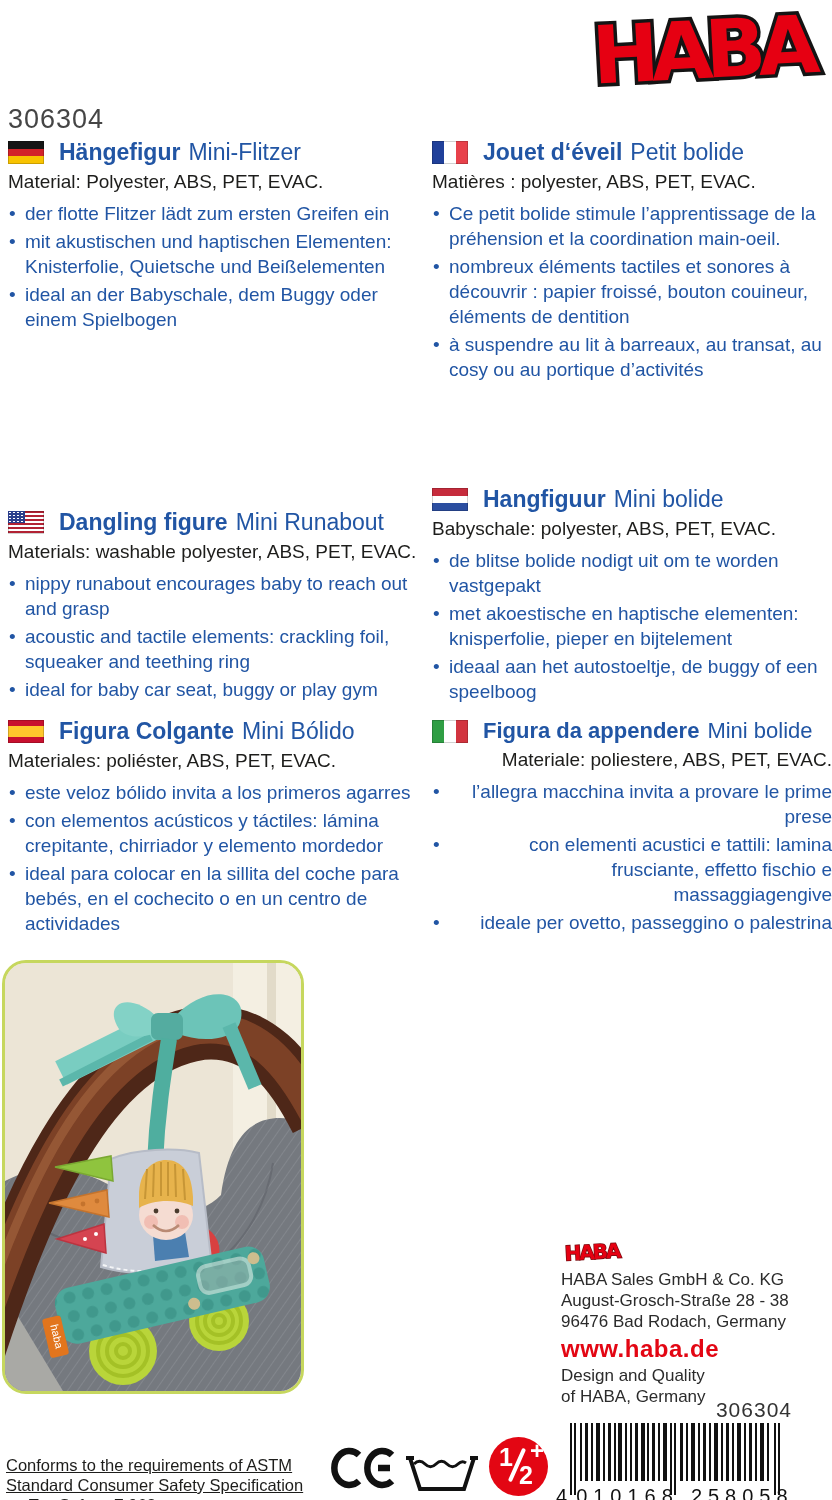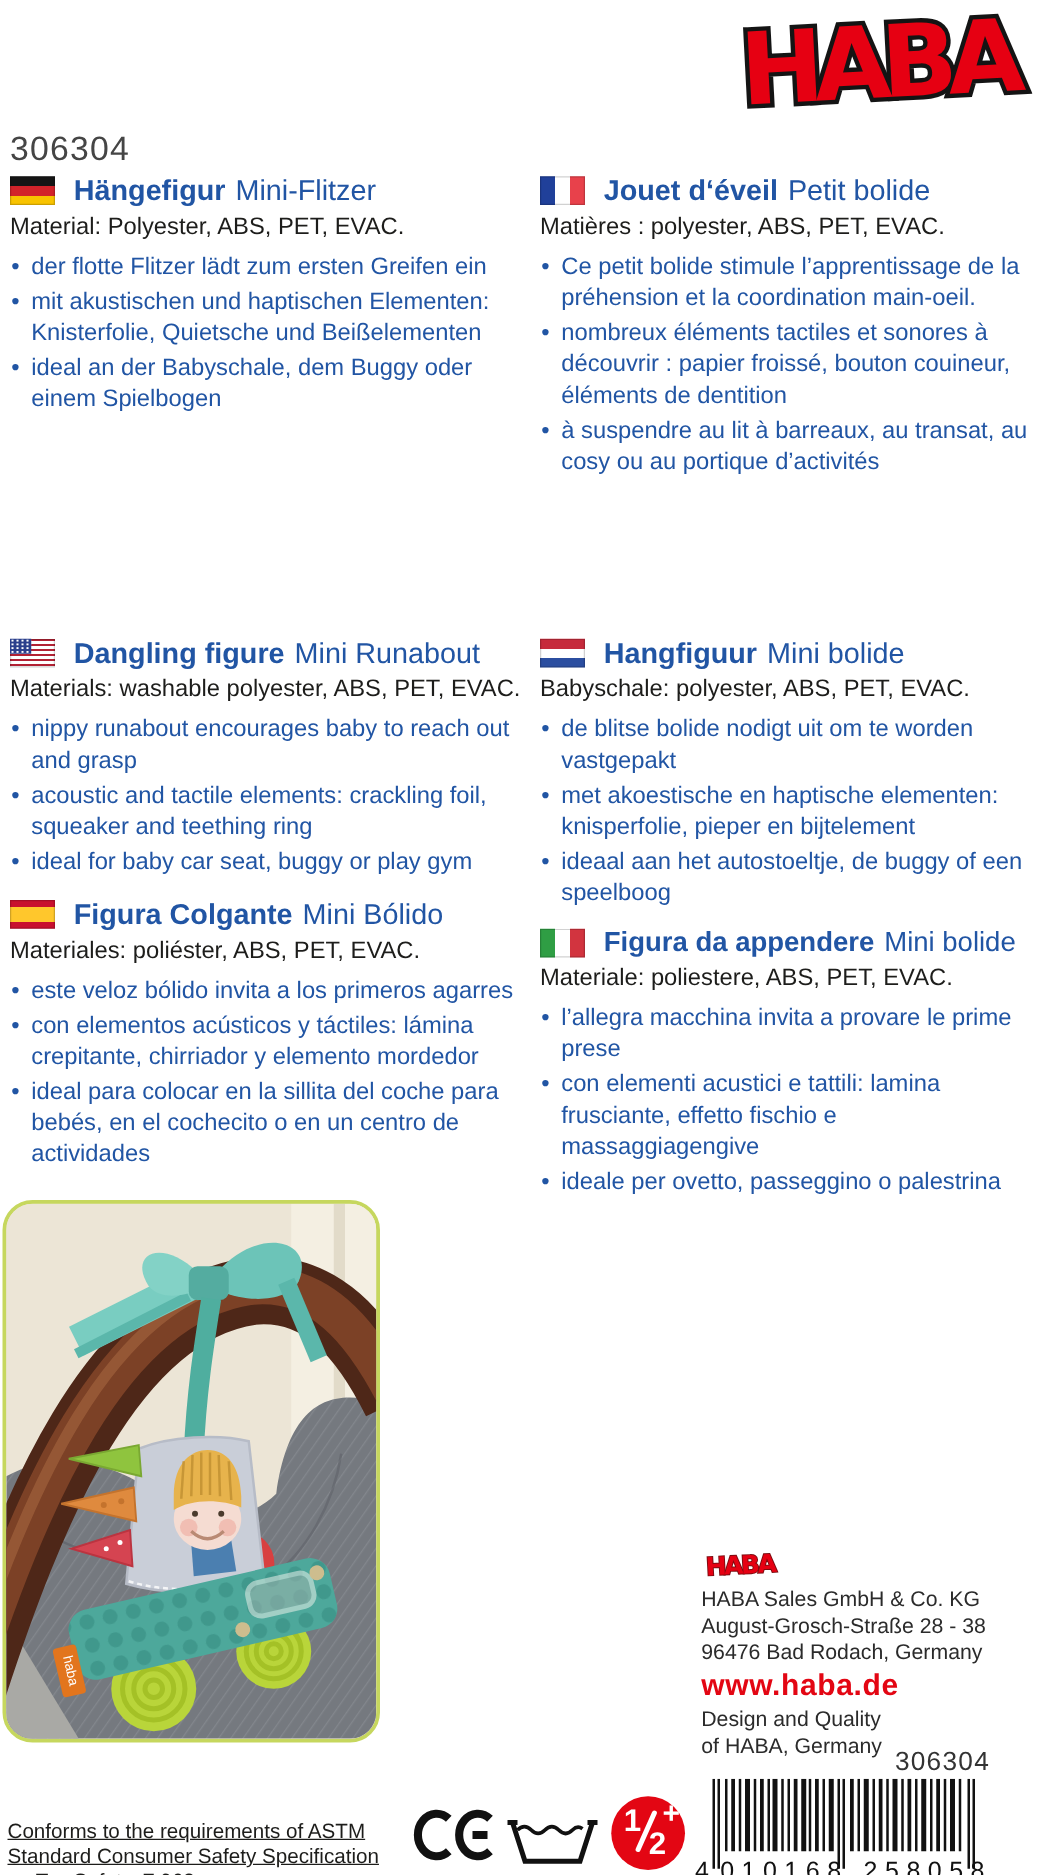--- a/index.html
+++ b/index.html
@@ -10,21 +10,21 @@
   
   .brand-logo{position:absolute;left:578px;top:0px;width:248px;height:100px;}
   .brand-logo-small{width:62px;height:26px;display:block;margin-bottom:4px;}
   
   .code-top{position:absolute;left:8px;top:104px;font-size:27px;color:#454545;letter-spacing:1px;}
   
   .col{position:absolute;}
   .col-left-r1{left:8px;top:139px;width:414px;}
   .col-right-r1{left:432px;top:139px;width:400px;}
   .col-left-r2{left:8px;top:509px;width:414px;}
-  .col-right-r2{left:432px;top:509px;width:400px;}
+  .col-right-r2{left:432px;top:486px;width:400px;}
   .lang-header{display:flex;align-items:center;gap:15px;margin-bottom:5px;white-space:nowrap;}
   .lang-title{font-size:23px;color:#2155a4;}
   .lang-title b{font-weight:bold;margin-right:8px;}
   .material{font-size:19px;color:#1d1d1b;margin-bottom:8px;}
   ul.bullets{list-style:none;margin:0 0 0 0;padding:0;}
   ul.bullets li{position:relative;padding-left:17px;font-size:19px;line-height:25px;color:#2155a4;margin-bottom:3px;}
   ul.bullets li::before{content:"•";position:absolute;left:1px;top:0;color:#2155a4;}
   .sect-gap{margin-top:16px;}
   
   .flag{display:inline-block;width:36px;height:23px;flex:0 0 36px;box-shadow:0 0 0 1px rgba(0,0,0,.18) inset;}
@@ -134,21 +134,21 @@
       <span class="flag flag-nl"></span>
       <span class="lang-title"><b>Hangfiguur</b><span>Mini bolide</span></span>
     </div>
     <div class="material">Babyschale: polyester, ABS, PET, EVAC.</div>
     <ul class="bullets">
       <li>de blitse bolide nodigt uit om te worden vastgepakt</li>
       <li>met akoestische en haptische elementen: knisperfolie, pieper en bijtelement</li>
       <li>ideaal aan het autostoeltje, de buggy of een speelboog</li>
     </ul>
   </div>
-  <div class="sect-gap" style="margin-top:14px;">
+  <div class="sect-gap" style="margin-top:14px;text-align:right;">
     <div class="lang-header" style="font-size:22px">
       <span class="flag flag-it"></span>
       <span class="lang-title" style="font-size:22px"><b>Figura da appendere</b><span>Mini bolide</span></span>
     </div>
     <div class="material">Materiale: poliestere, ABS, PET, EVAC.</div>
     <ul class="bullets">
       <li>l’allegra macchina invita a provare le prime prese</li>
       <li>con elementi acustici e tattili: lamina frusciante, effetto fischio e massaggiagengive</li>
       <li>ideale per ovetto, passeggino o palestrina</li>
     </ul>

